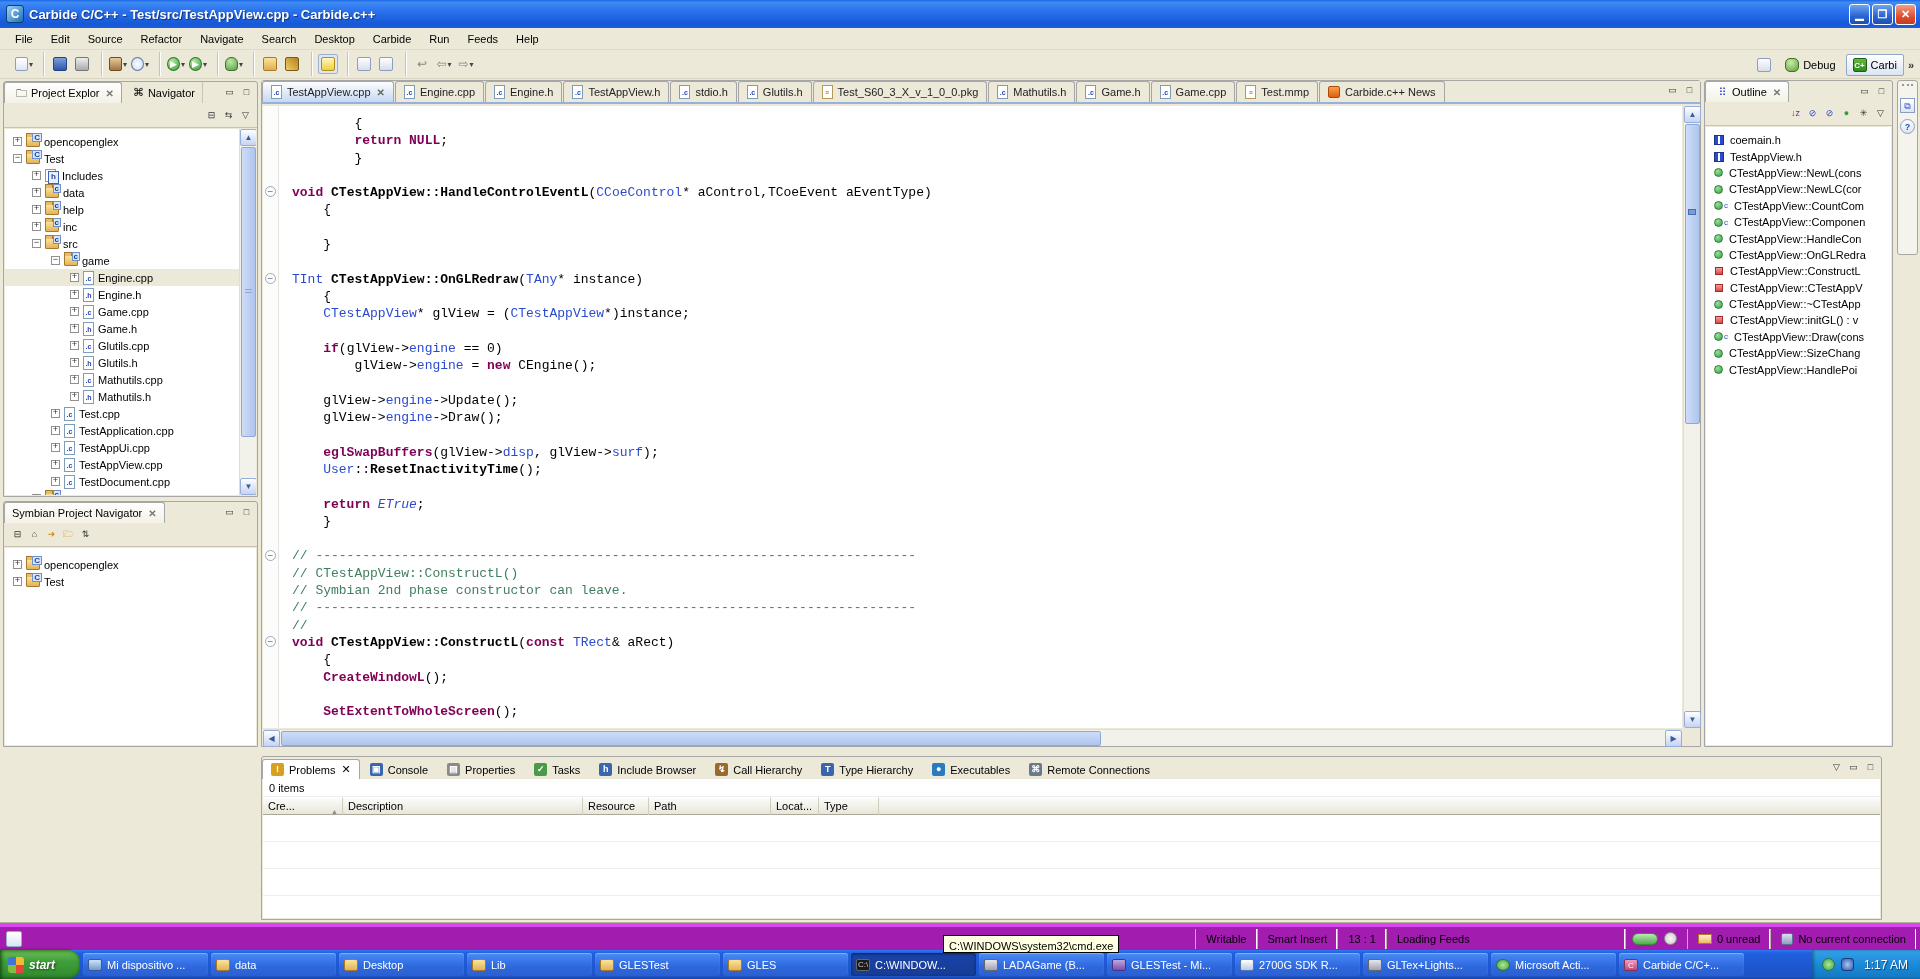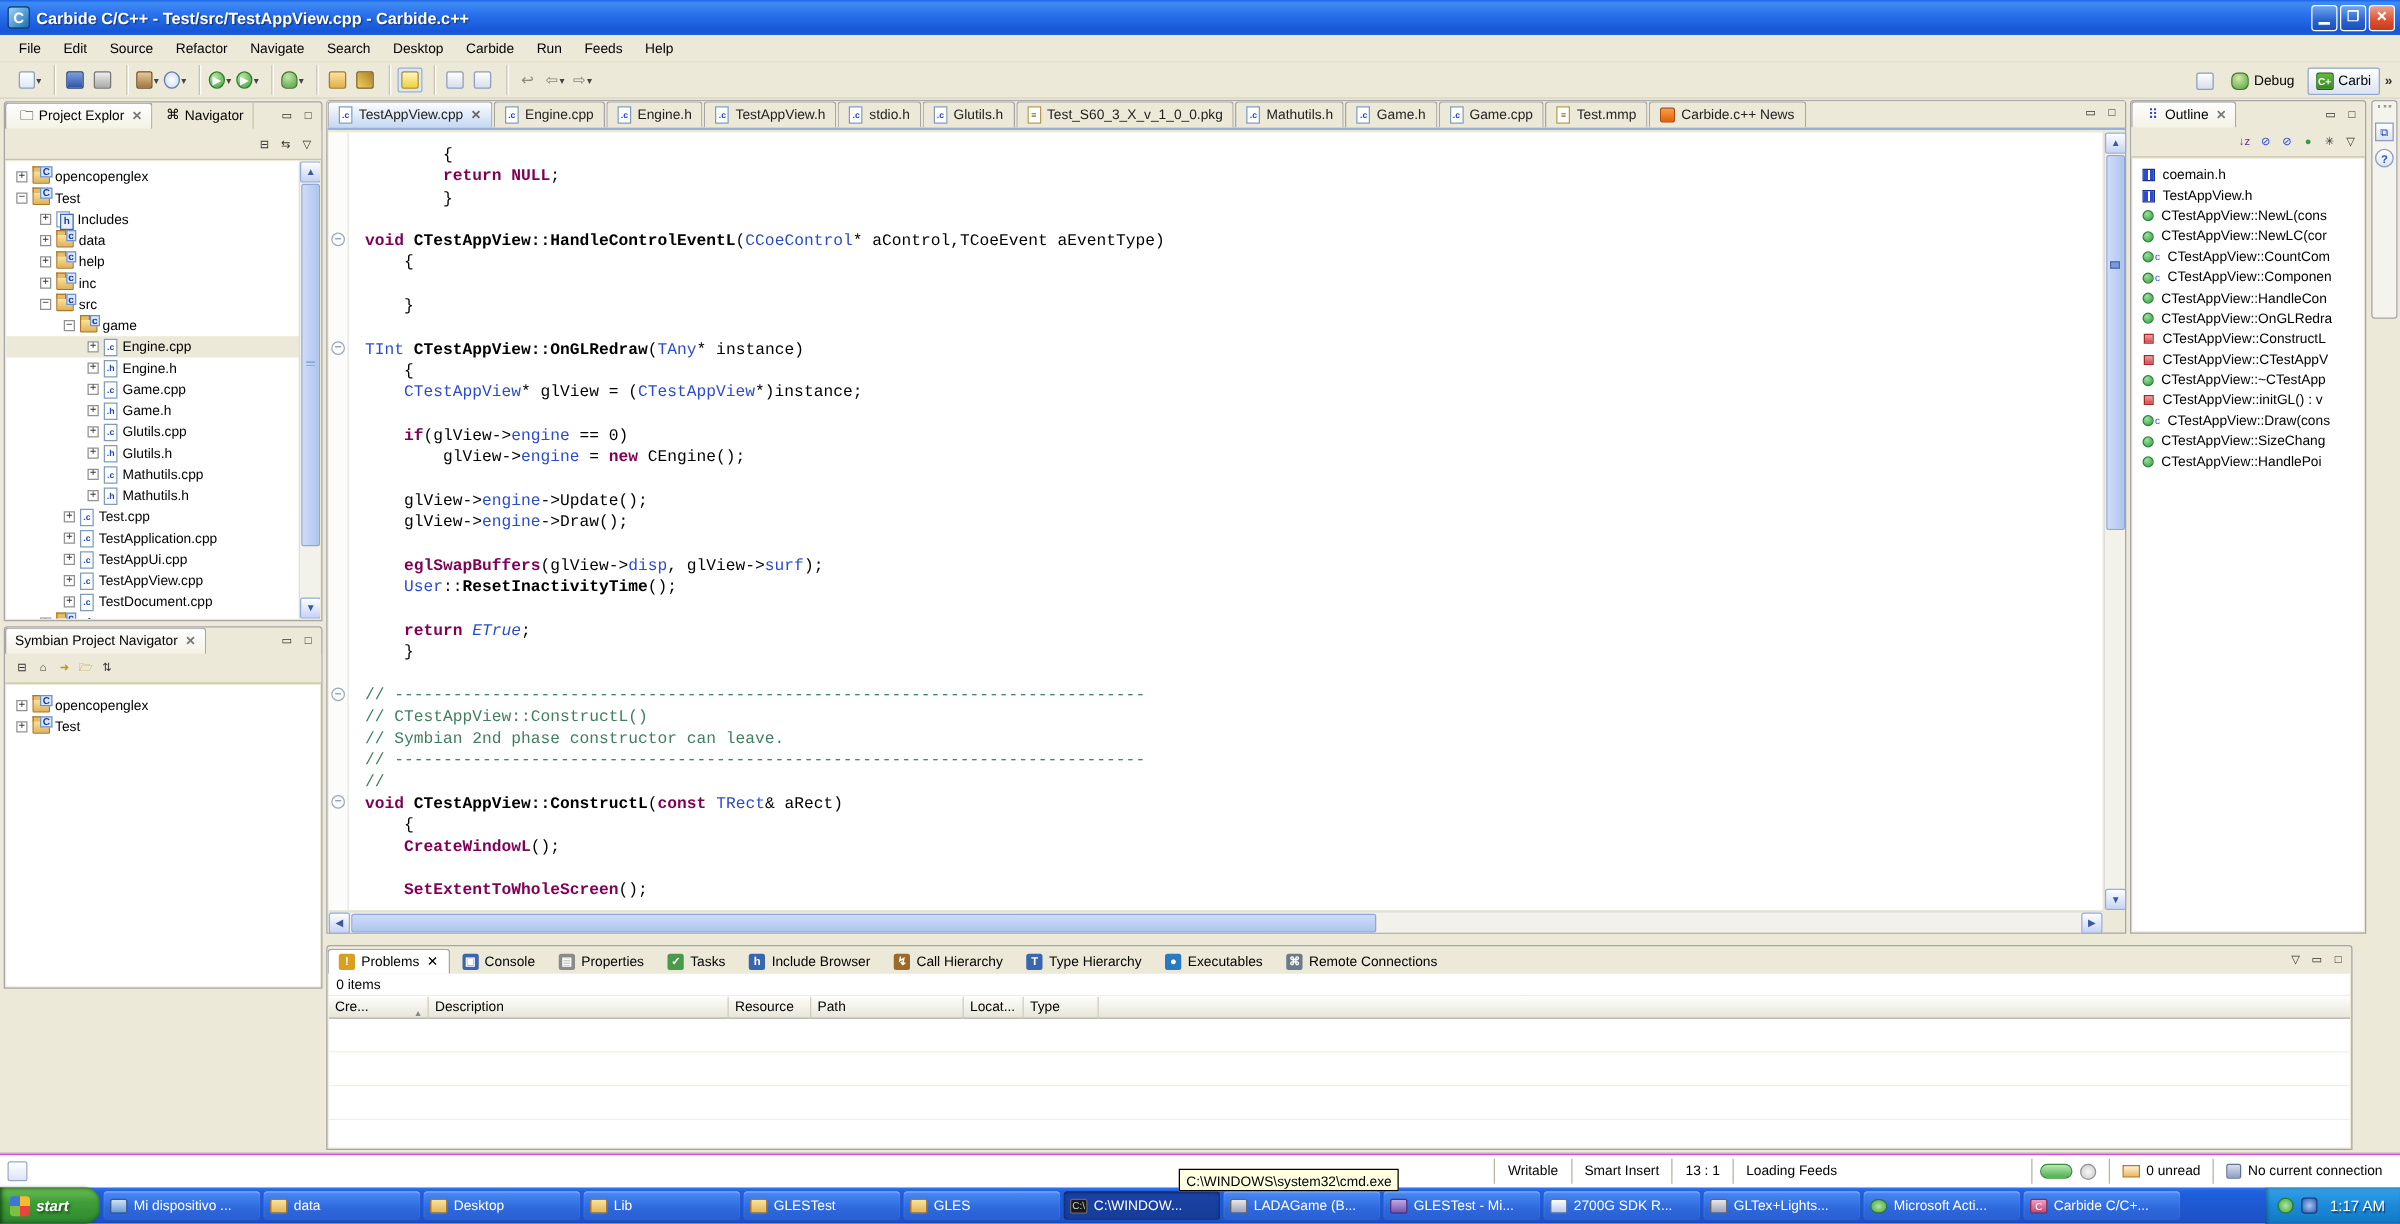--- a/index.html
+++ b/index.html
@@ -130,21 +130,21 @@
   .btab.sel { background:#fff; border-color:#a6a6a6; }
   .btab .bico { width:13px; height:13px; margin-right:5px; border-radius:2px; font-size:9px; font-weight:bold; color:#fff; text-align:center; line-height:13px; flex:none; }
   #bottom-content { position:absolute; left:1px; right:1px; top:22px; bottom:1px; background:#fff; overflow:hidden; }
   #items-count { height:18px; line-height:18px; padding-left:6px; border-bottom:1px solid #eee; }
   #grid-header { height:18px; display:flex; background:linear-gradient(#fdfdfb,#e8e6da); border-bottom:1px solid #aca899; }
   .gh-cell { height:18px; line-height:17px; padding-left:5px; border-right:1px solid #d0cdbd; border-top:1px solid #fff; position:relative; }
   .gh-sort { position:absolute; right:4px; top:5px; font-size:7px; color:#888; }
   .grid-row { height:27px; border-bottom:1px solid #f0efe8; }
 
   
-  #statusbar { left:0; top:923px; width:1920px; height:27px; background:#ffffff; border-top:1px solid #d946ef; box-shadow:0 -1px 0 #b8b4a0; display:flex; align-items:center; }
+  #statusbar { left:0; top:923px; width:1920px; height:27px; background:#a21caf; border-top:4px solid #d946ef; box-shadow:0 -1px 0 #b8b4a0; display:flex; align-items:center; }
   .sfield { border-left:1px solid #b8b4a0; box-shadow:-1px 0 0 #fff inset; height:20px; line-height:20px; padding:0 10px; color:#000; white-space:nowrap; }
   #fastview-dock { width:16px; height:16px; margin-left:6px; border:1px solid #98a8c8; background:linear-gradient(#fff,#dde4f2); border-radius:2px; }
   #progress-pill { width:26px; height:12px; border-radius:6px; background:linear-gradient(#b8eab0,#4faf4f); border:1px solid #3c8a3c; margin:0 6px; }
   #stop-ico { width:13px; height:13px; border-radius:50%; background:radial-gradient(#f8f8f8,#c8c8c8); border:1px solid #909090; margin-right:10px; }
   .mail-ico { width:14px; height:10px; background:linear-gradient(#fff0d8,#f0b860); border:1px solid #b87820; margin-right:5px; }
   .conn-ico { width:12px; height:12px; border-radius:2px; background:linear-gradient(#d8e0f0,#90a0c0); border:1px solid #607090; margin-right:5px; }
 
   
   #tooltip { left:943px; top:935px; height:18px; background:#ffffe1; border:1px solid #000; padding:4px 5px; font-size:11px; white-space:nowrap; z-index:50; }
 
@@ -441,21 +441,21 @@
     <div class="sb-v" style="right:0; top:0; bottom:0;">
       <div class="sb-btn" style="top:0;">▲</div>
       <div class="sb-thumb" style="left:1px; width:15px; top:18px; height:290px;">
           <div class="grip"></div>
         </div>
       <div class="sb-btn" style="bottom:0;">▼</div>
     </div>
   </div>
 </div>
 
-<div class="panel" id="symbian-panel" style="left:3px; top:501px; width:255px; height:290px;">
+<div class="panel" id="symbian-panel" style="left:3px; top:501px; width:255px; height:246px;">
   <div class="vtabrow">
     <div class="vtab sel">
       <span>Symbian Project Navigator</span>
       <span class="close">✕</span>
     </div>
     <div class="corner-btns">
       <div class="cbtn">▭</div>
       <div class="cbtn">□</div>
     </div>
   </div>

